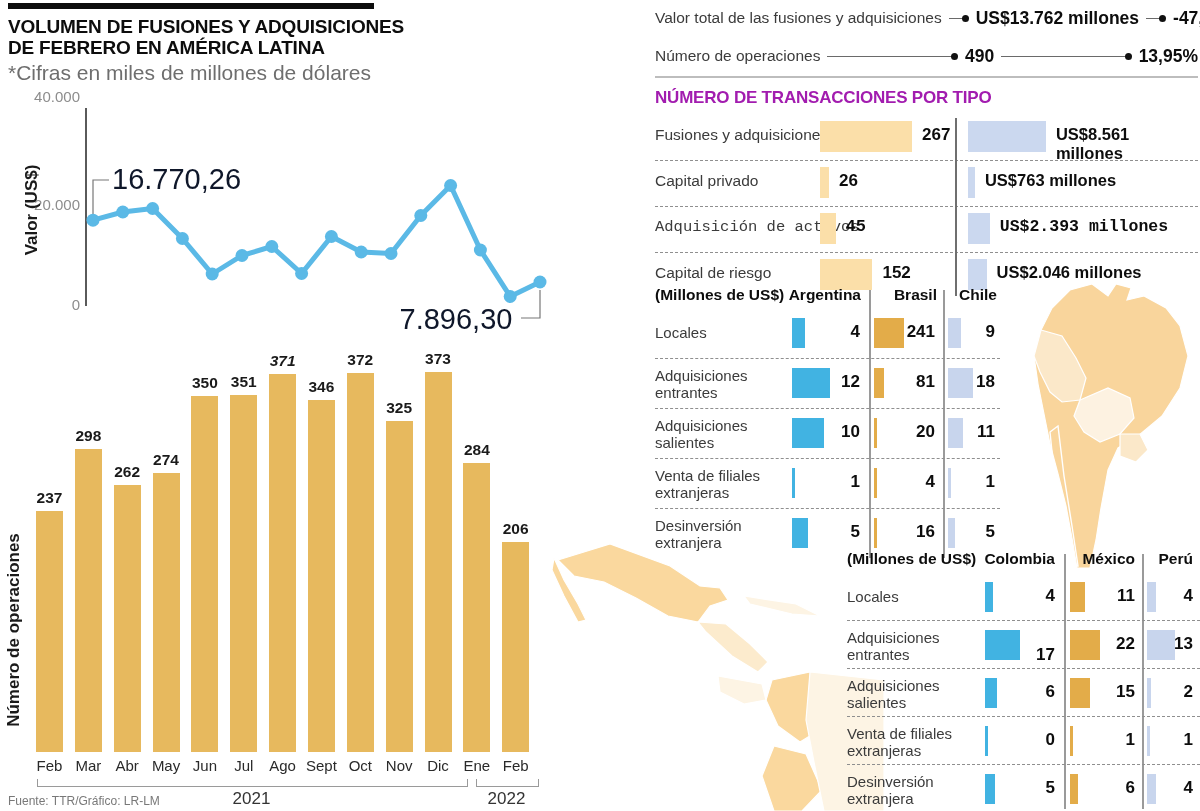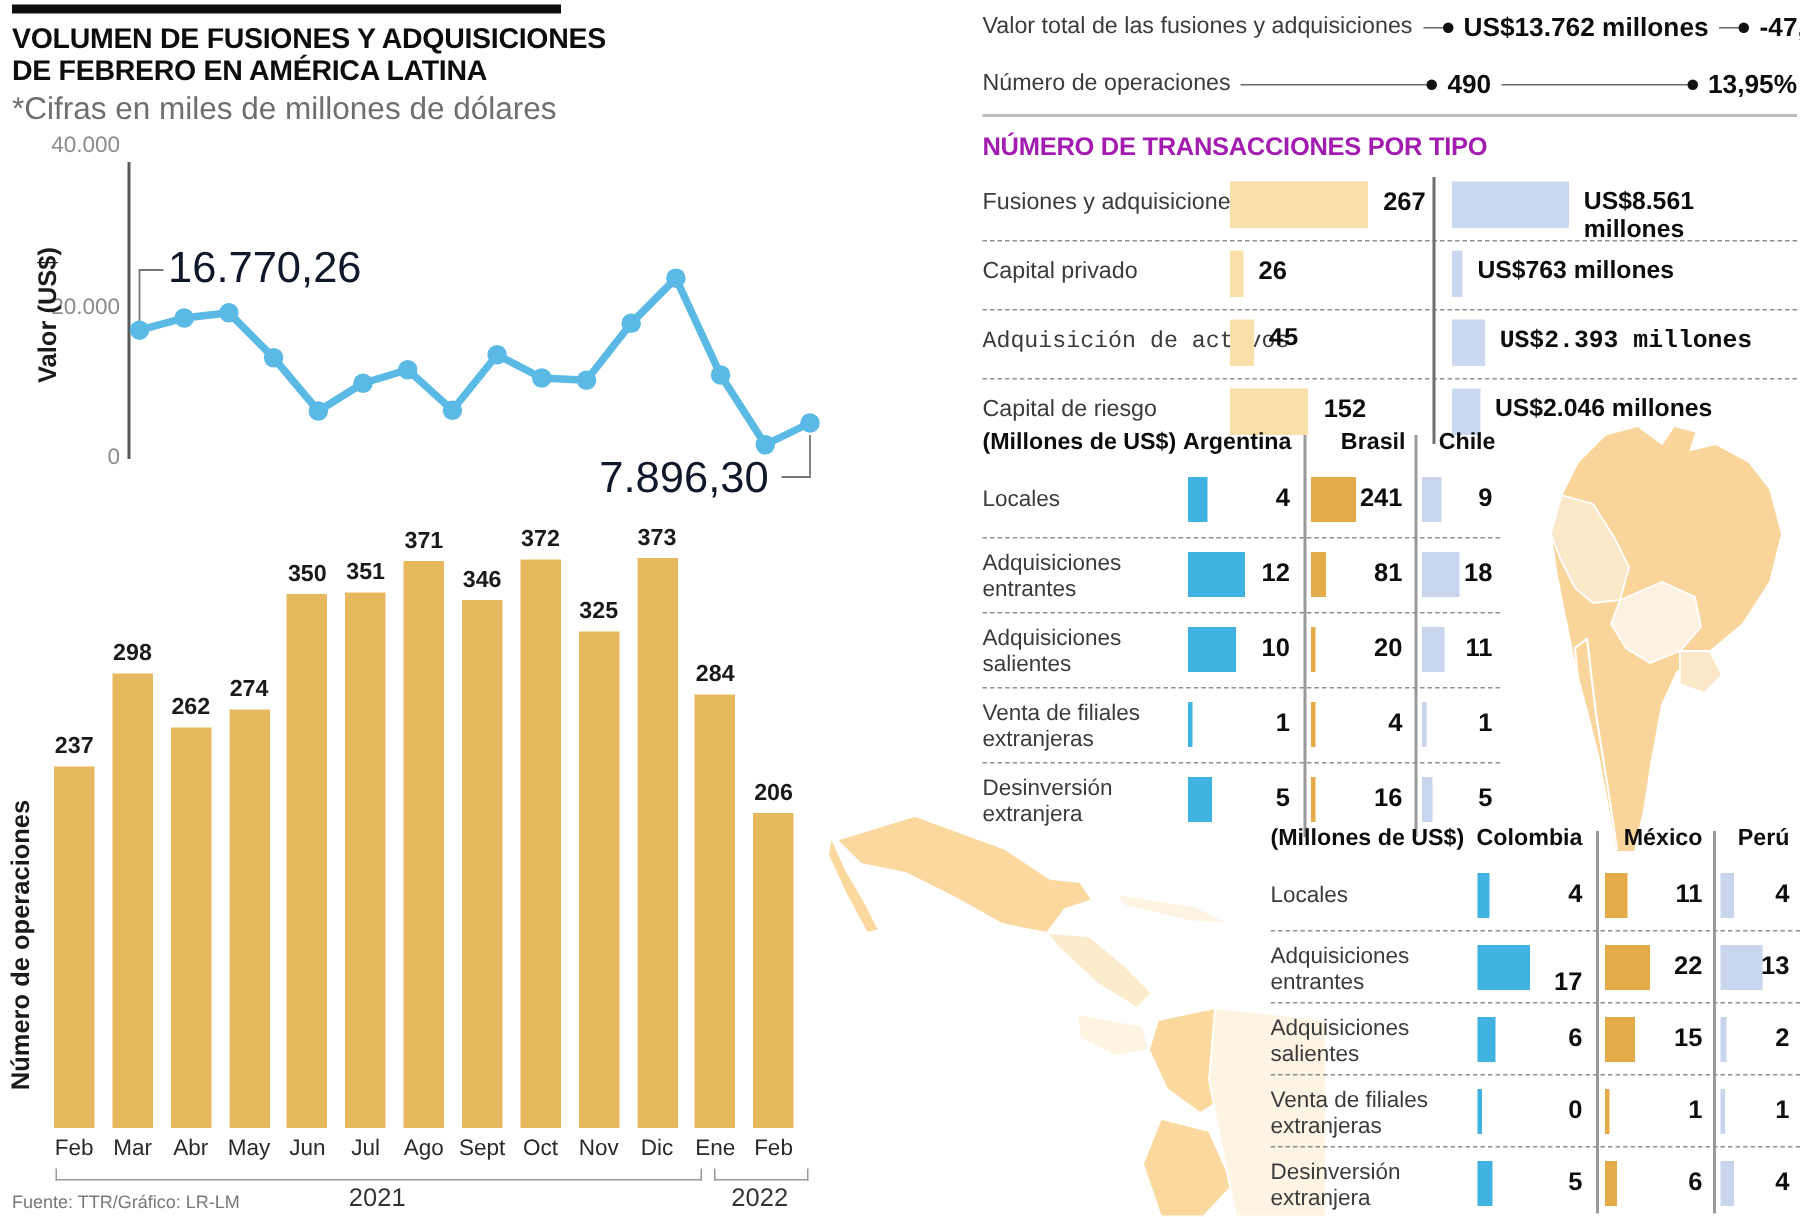--- a/index.html
+++ b/index.html
@@ -128,21 +128,21 @@
       <div class="bval" style="left: 30.35px; bottom: 307px;">298</div>
       <div class="bar" style="left: 77.7px; height: 267px; background: rgb(231, 185, 94);"></div>
       <div class="bval" style="left: 69.2px; bottom: 271px;">262</div>
       <div class="bar" style="left: 116.55px; height: 279px; background: rgb(231, 185, 94);"></div>
       <div class="bval" style="left: 108.05px; bottom: 283px;">274</div>
       <div class="bar" style="left: 155.4px; height: 356px; background: rgb(231, 185, 94);"></div>
       <div class="bval" style="left: 146.9px; bottom: 360px;">350</div>
       <div class="bar" style="left: 194.25px; height: 357px; background: rgb(231, 185, 94);"></div>
       <div class="bval" style="left: 185.75px; bottom: 361px;">351</div>
       <div class="bar" style="left: 233.1px; height: 378px; background: rgb(231, 185, 94);"></div>
-      <div class="bval" style="left: 224.6px; bottom: 382px;">371</div>
+      <div class="bval" style="left: 224.6px; bottom: 382px; font-style: italic;">371</div>
       <div class="bar" style="left: 271.95px; height: 352px; background: rgb(231, 185, 94);"></div>
       <div class="bval" style="left: 263.45px; bottom: 356px;">346</div>
       <div class="bar" style="left: 310.8px; height: 379px; background: rgb(231, 185, 94);"></div>
       <div class="bval" style="left: 302.3px; bottom: 383px;">372</div>
       <div class="bar" style="left: 349.65px; height: 331px; background: rgb(231, 185, 94);"></div>
       <div class="bval" style="left: 341.15px; bottom: 335px;">325</div>
       <div class="bar" style="left: 388.5px; height: 380px; background: rgb(231, 185, 94);"></div>
       <div class="bval" style="left: 380px; bottom: 384px;">373</div>
       <div class="bar" style="left: 427.35px; height: 289px; background: rgb(231, 185, 94);"></div>
       <div class="bval" style="left: 418.85px; bottom: 293px;">284</div>

